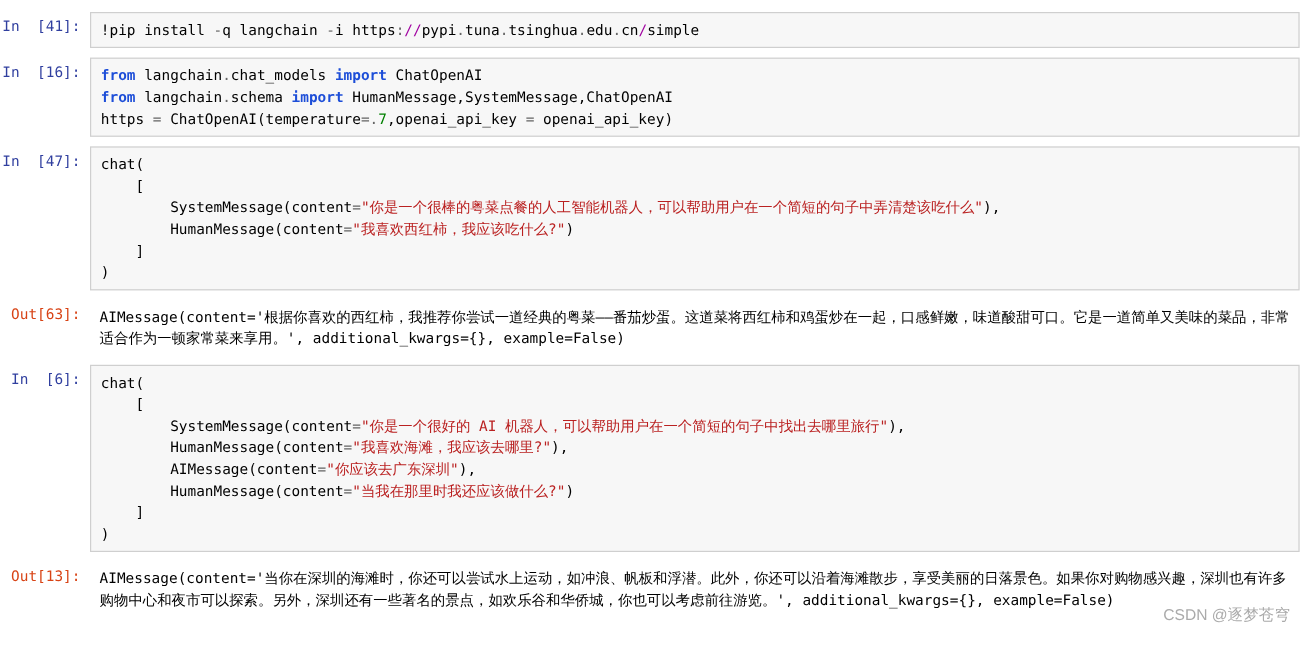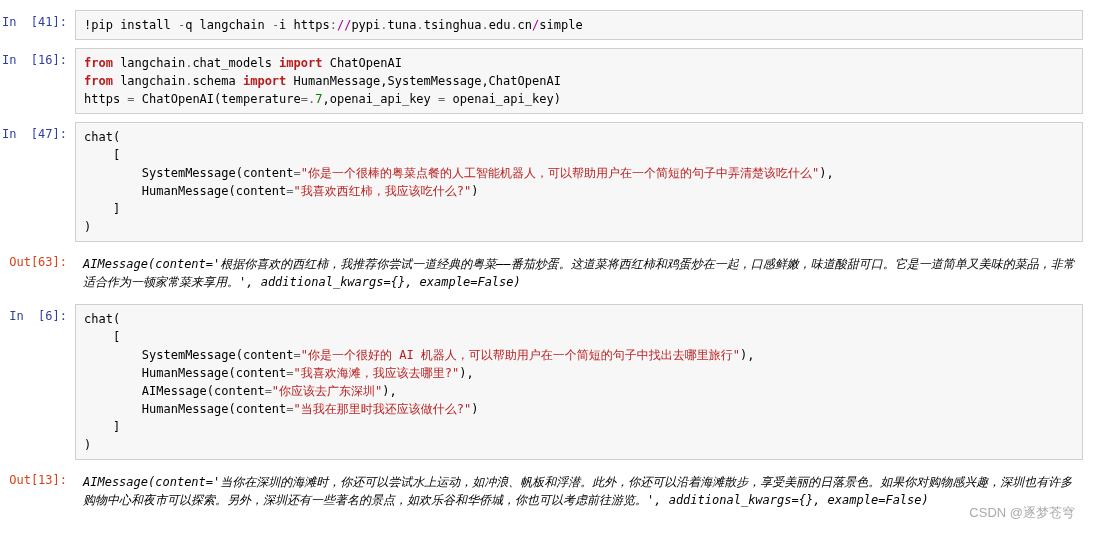--- a/index.html
+++ b/index.html
@@ -5,22 +5,22 @@
 * { margin: 0; padding: 0; box-sizing: border-box; }
 body { font-family: "Microsoft YaHei", sans-serif; background: #fff; width: 1093px; font-size: 13px; position: relative; }
 .notebook { padding: 10px 0; }
 .section-title { font-weight: bold; font-size: 16px; margin: 5px 0 15px 83px; color: #000; }
 .cell { display: flex; margin-bottom: 8px; align-items: flex-start; border-radius: 14px; }
 .prompt { width: 75px; text-align: right; padding-right: 8px; padding-top: 5px; font-family: monospace; font-size: 12px; flex-shrink: 0; white-space: pre; }
 .prompt.in { color: #303F9F; }
 .prompt.out { color: #D84315; }
 .cell-body { flex: 1; margin-right: 10px; }
 .code-box { border: 1px solid #cfcfcf; background: #f7f7f7; padding: 5px 8px; font-family: monospace; font-size: 12px; line-height: 1.5; white-space: pre-wrap; word-break: break-all; }
-.output-text { padding: 5px 8px; font-family: monospace; font-size: 12px; line-height: 1.5; color: #000; white-space: pre-wrap; word-break: break-all; font-style: italic; }
-.k-green { color: #b91c1c; font-weight: bold; }
+.output-text { padding: 5px 8px; font-family: monospace; font-size: 12px; line-height: 1.5; color: #000; white-space: pre-wrap; word-break: break-all; }
+.k-green { color: #1d4ed8; font-weight: bold; }
 .k-op { color: #666; }
 .k-num { color: #008000; }
 .k-str { color: #BA2121; }
 .k-cmd { color: #000; }
 .k-plain { color: #000; }
 .k-purple { color: #A000A0; }
 .watermark { position: absolute; bottom: 10px; right: 18px; font-size: 13px; color: #aaa; font-family: "Microsoft YaHei", sans-serif; }
 </style>
 </head>
 <body>

